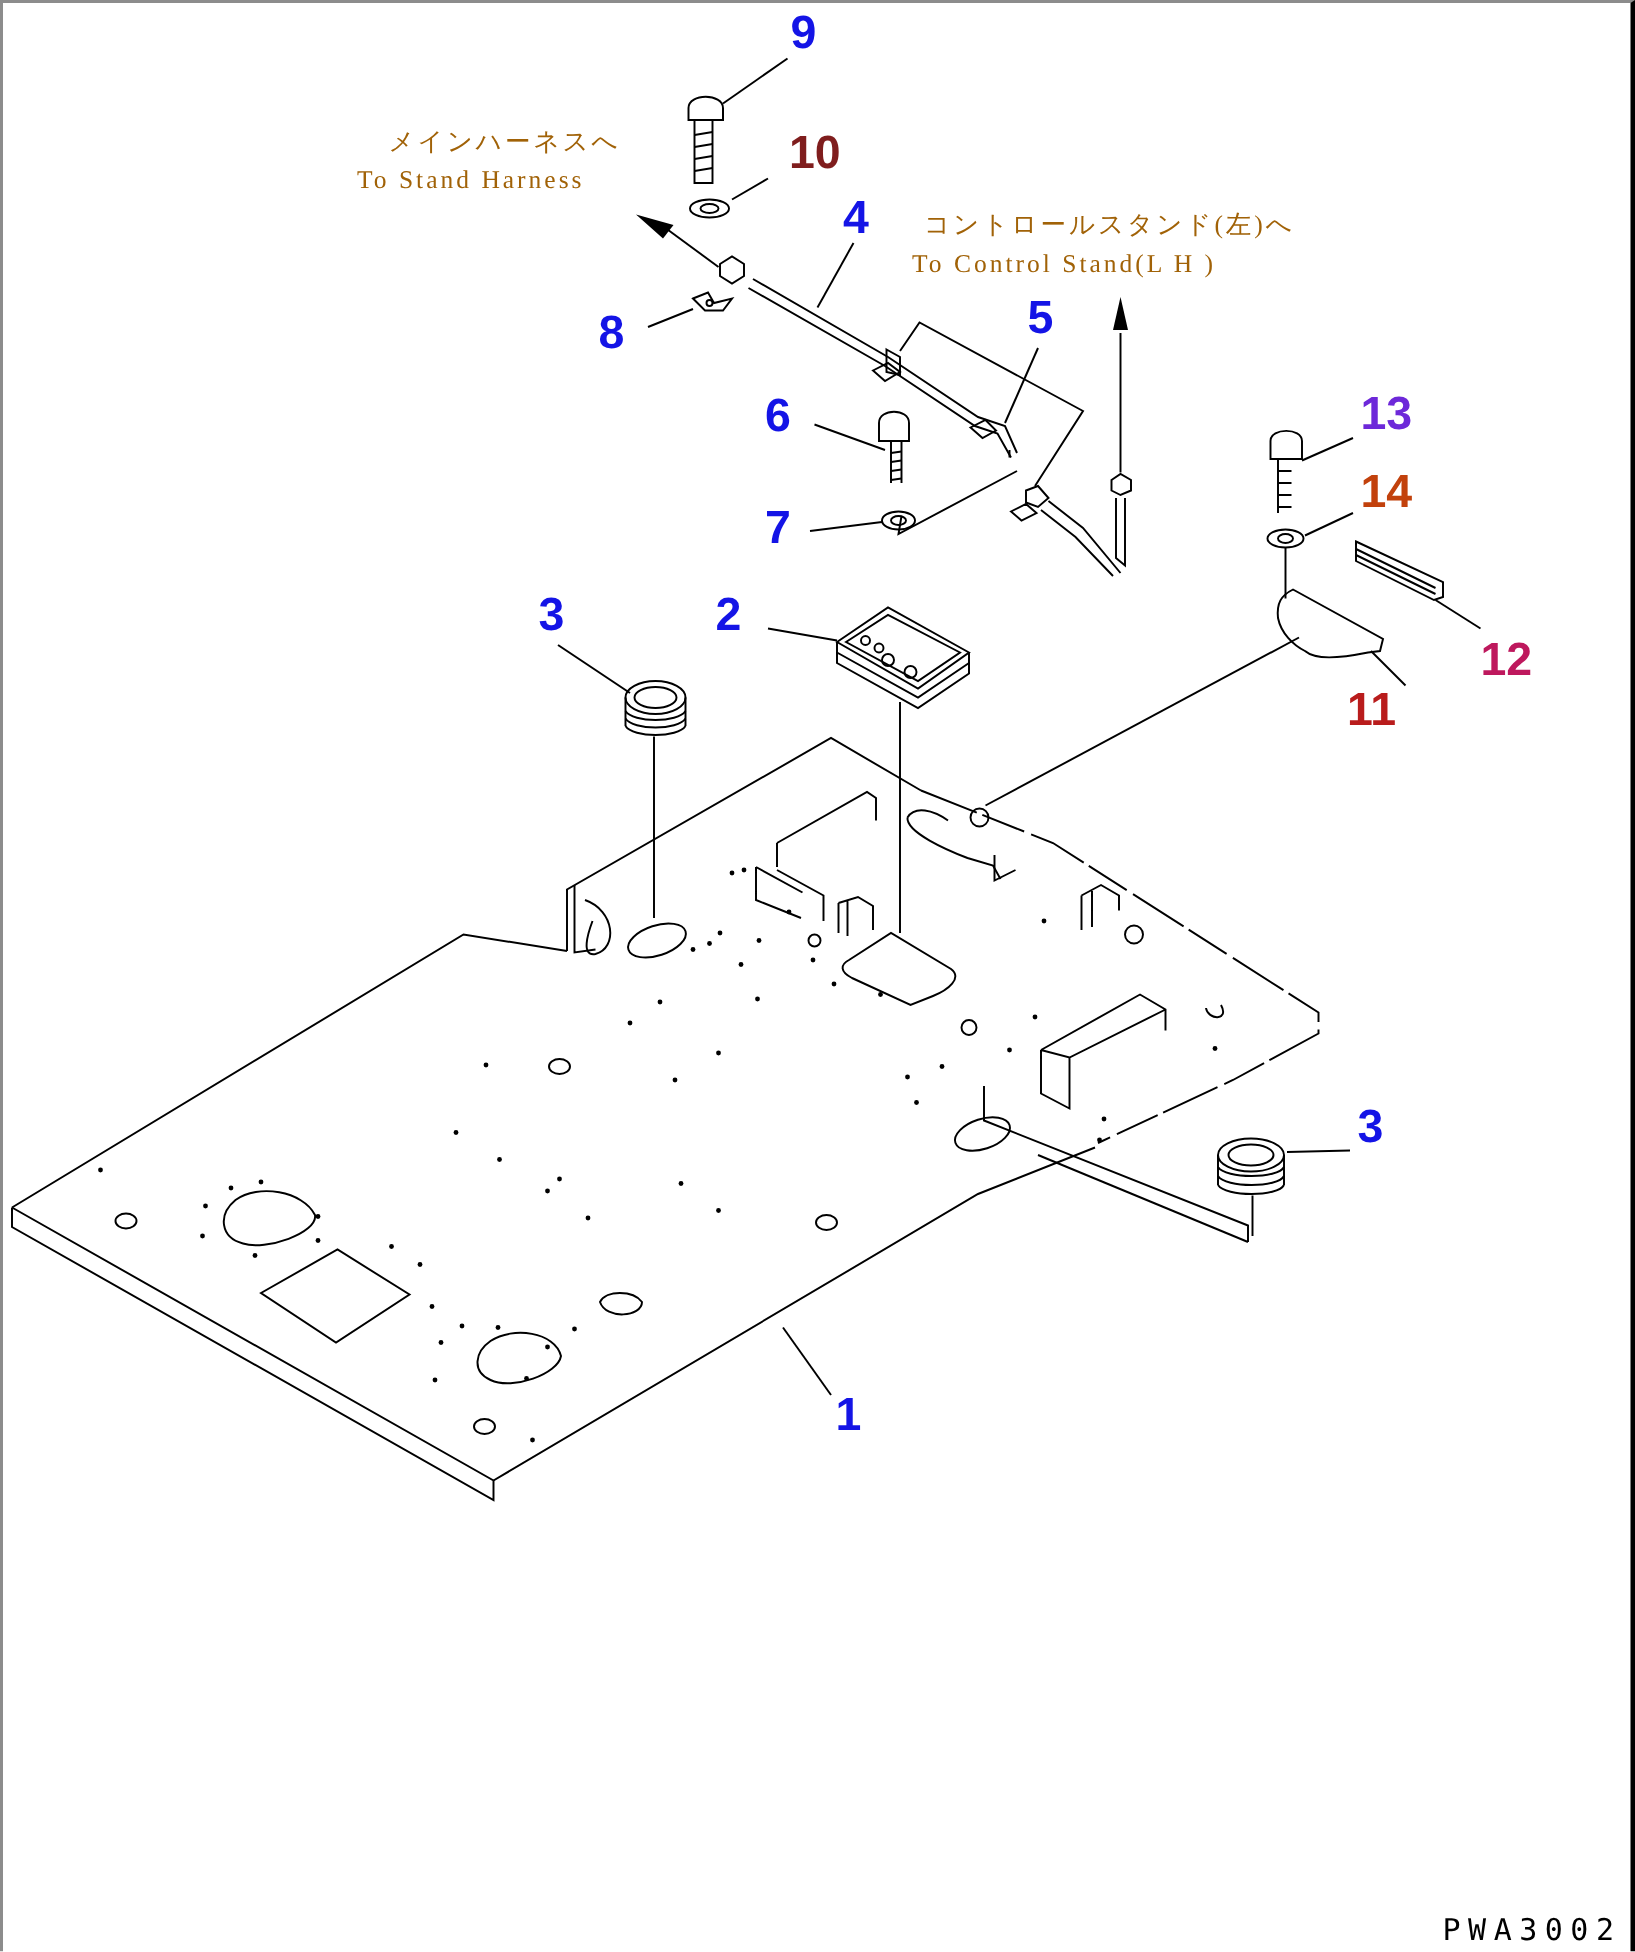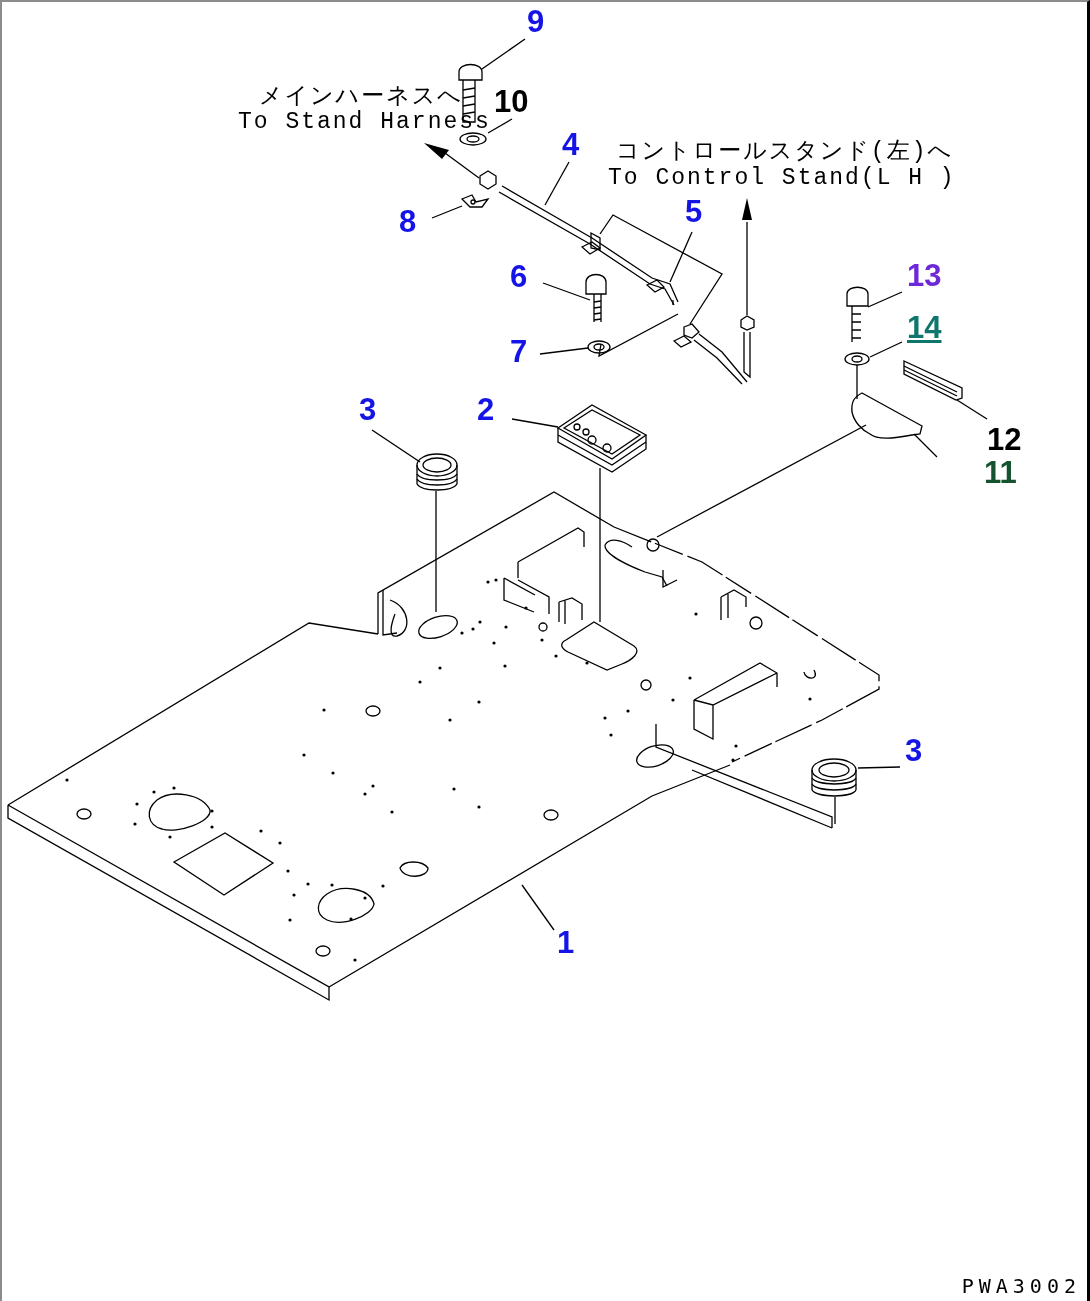--- a/index.html
+++ b/index.html
@@ -20,23 +20,23 @@
   .callout-num {
     position: absolute;
     font-family: "Liberation Sans", sans-serif;
     font-weight: bold;
     font-size: 31px;
     color: #1414e6;
     line-height: 1;
   }
   .note {
     position: absolute;
-    font-family: Liberation Mono, monospace;
-    font-size: 23px;
-    color: #000000;
+    font-family: Liberation Serif, serif;
+    font-size: 17px;
+    color: #a16207;
     letter-spacing: 2px;
     white-space: pre;
     line-height: 1;
   }
   .drawing-code {
     position: absolute;
     right: 6px; bottom: 3px;
     font-family: "DejaVu Sans Mono", monospace;
     font-size: 20px;
     letter-spacing: 5px;
@@ -268,29 +268,29 @@
       <path class="ln" d="M552,928 L520,883"></path>
     </g>
   </svg>
 
   <div class="note" style="left:257px; top:84px;">メインハーネスへ</div>
   <div class="note" style="left:236px; top:109px;">To Stand Harness</div>
   <div class="note" style="left:614px; top:139px;text-align:center;">コントロールスタンド(左)へ</div>
   <div class="note" style="left:606px; top:165px;text-align:right;">To Control Stand(L H )</div>
 
   <div class="callout-num" style="left: 525px; top: 4px; color: rgb(20, 20, 230);">9</div>
-  <div class="callout-num" style="left: 492px; top: 84px; color: #000000;">10</div>
+  <div class="callout-num" style="left: 524px; top: 84px; color: #7f1d1d;">10</div>
   <div class="callout-num" style="left: 560px; top: 127px; color: rgb(20, 20, 230);">4</div>
   <div class="callout-num" style="left: 397px; top: 204px; color: rgb(20, 20, 230);">8</div>
   <div class="callout-num" style="left: 683px; top: 194px; color: rgb(20, 20, 230);">5</div>
   <div class="callout-num" style="left: 508px; top: 259px; color: rgb(20, 20, 230);">6</div>
   <div class="callout-num" style="left: 508px; top: 334px; color: rgb(20, 20, 230);">7</div>
   <div class="callout-num" style="left: 905px; top: 258px; color: #6d28d9;">13</div>
-  <div class="callout-num" style="left: 905px; top: 310px; color: #0f766e; text-decoration: underline;">14</div>
-  <div class="callout-num" style="left: 985px; top: 422px; color: #000000;">12</div>
-  <div class="callout-num" style="left: 982px; top: 455px; color: #14532d;">11</div>
+  <div class="callout-num" style="left: 905px; top: 310px; color: #c2410c;">14</div>
+  <div class="callout-num" style="left: 985px; top: 422px; color: #be185d;">12</div>
+  <div class="callout-num" style="left: 896px; top: 455px; color: #b91c1c;">11</div>
   <div class="callout-num" style="left: 357px; top: 392px; color: rgb(20, 20, 230);">3</div>
   <div class="callout-num" style="left: 475px; top: 392px; color: rgb(20, 20, 230);">2</div>
   <div class="callout-num" style="left: 903px; top: 733px; color: rgb(20, 20, 230);">3</div>
   <div class="callout-num" style="left: 555px; top: 925px; color: rgb(20, 20, 230);">1</div>
 
   <div class="drawing-code">PWA3002</div>
 </div>
 
 </body></html>

